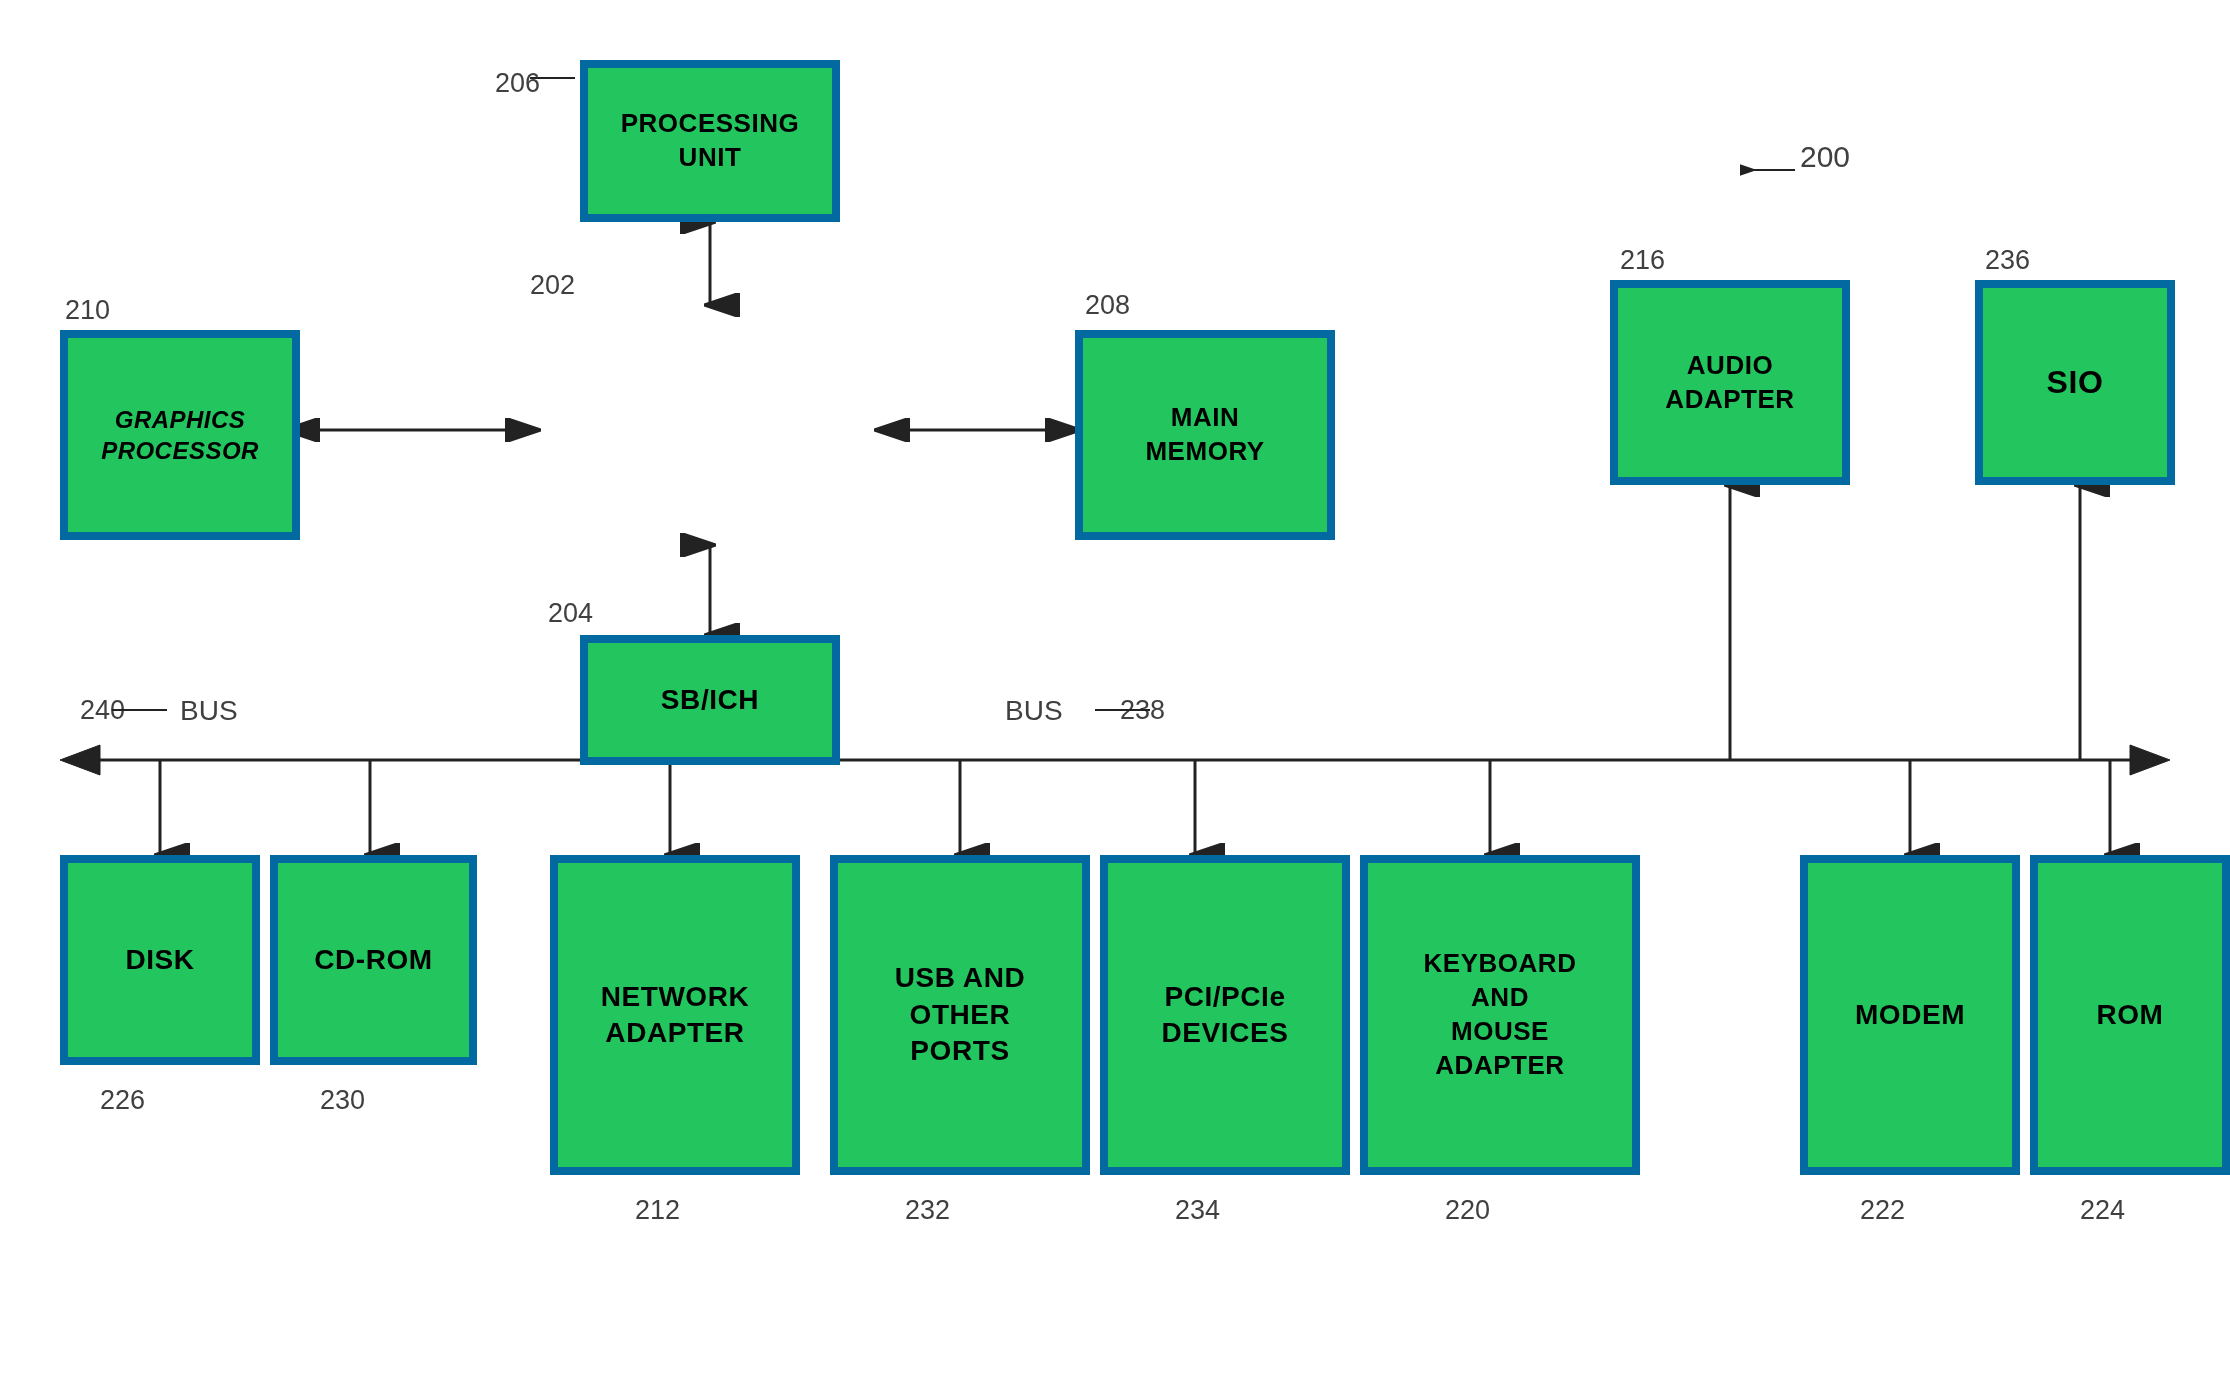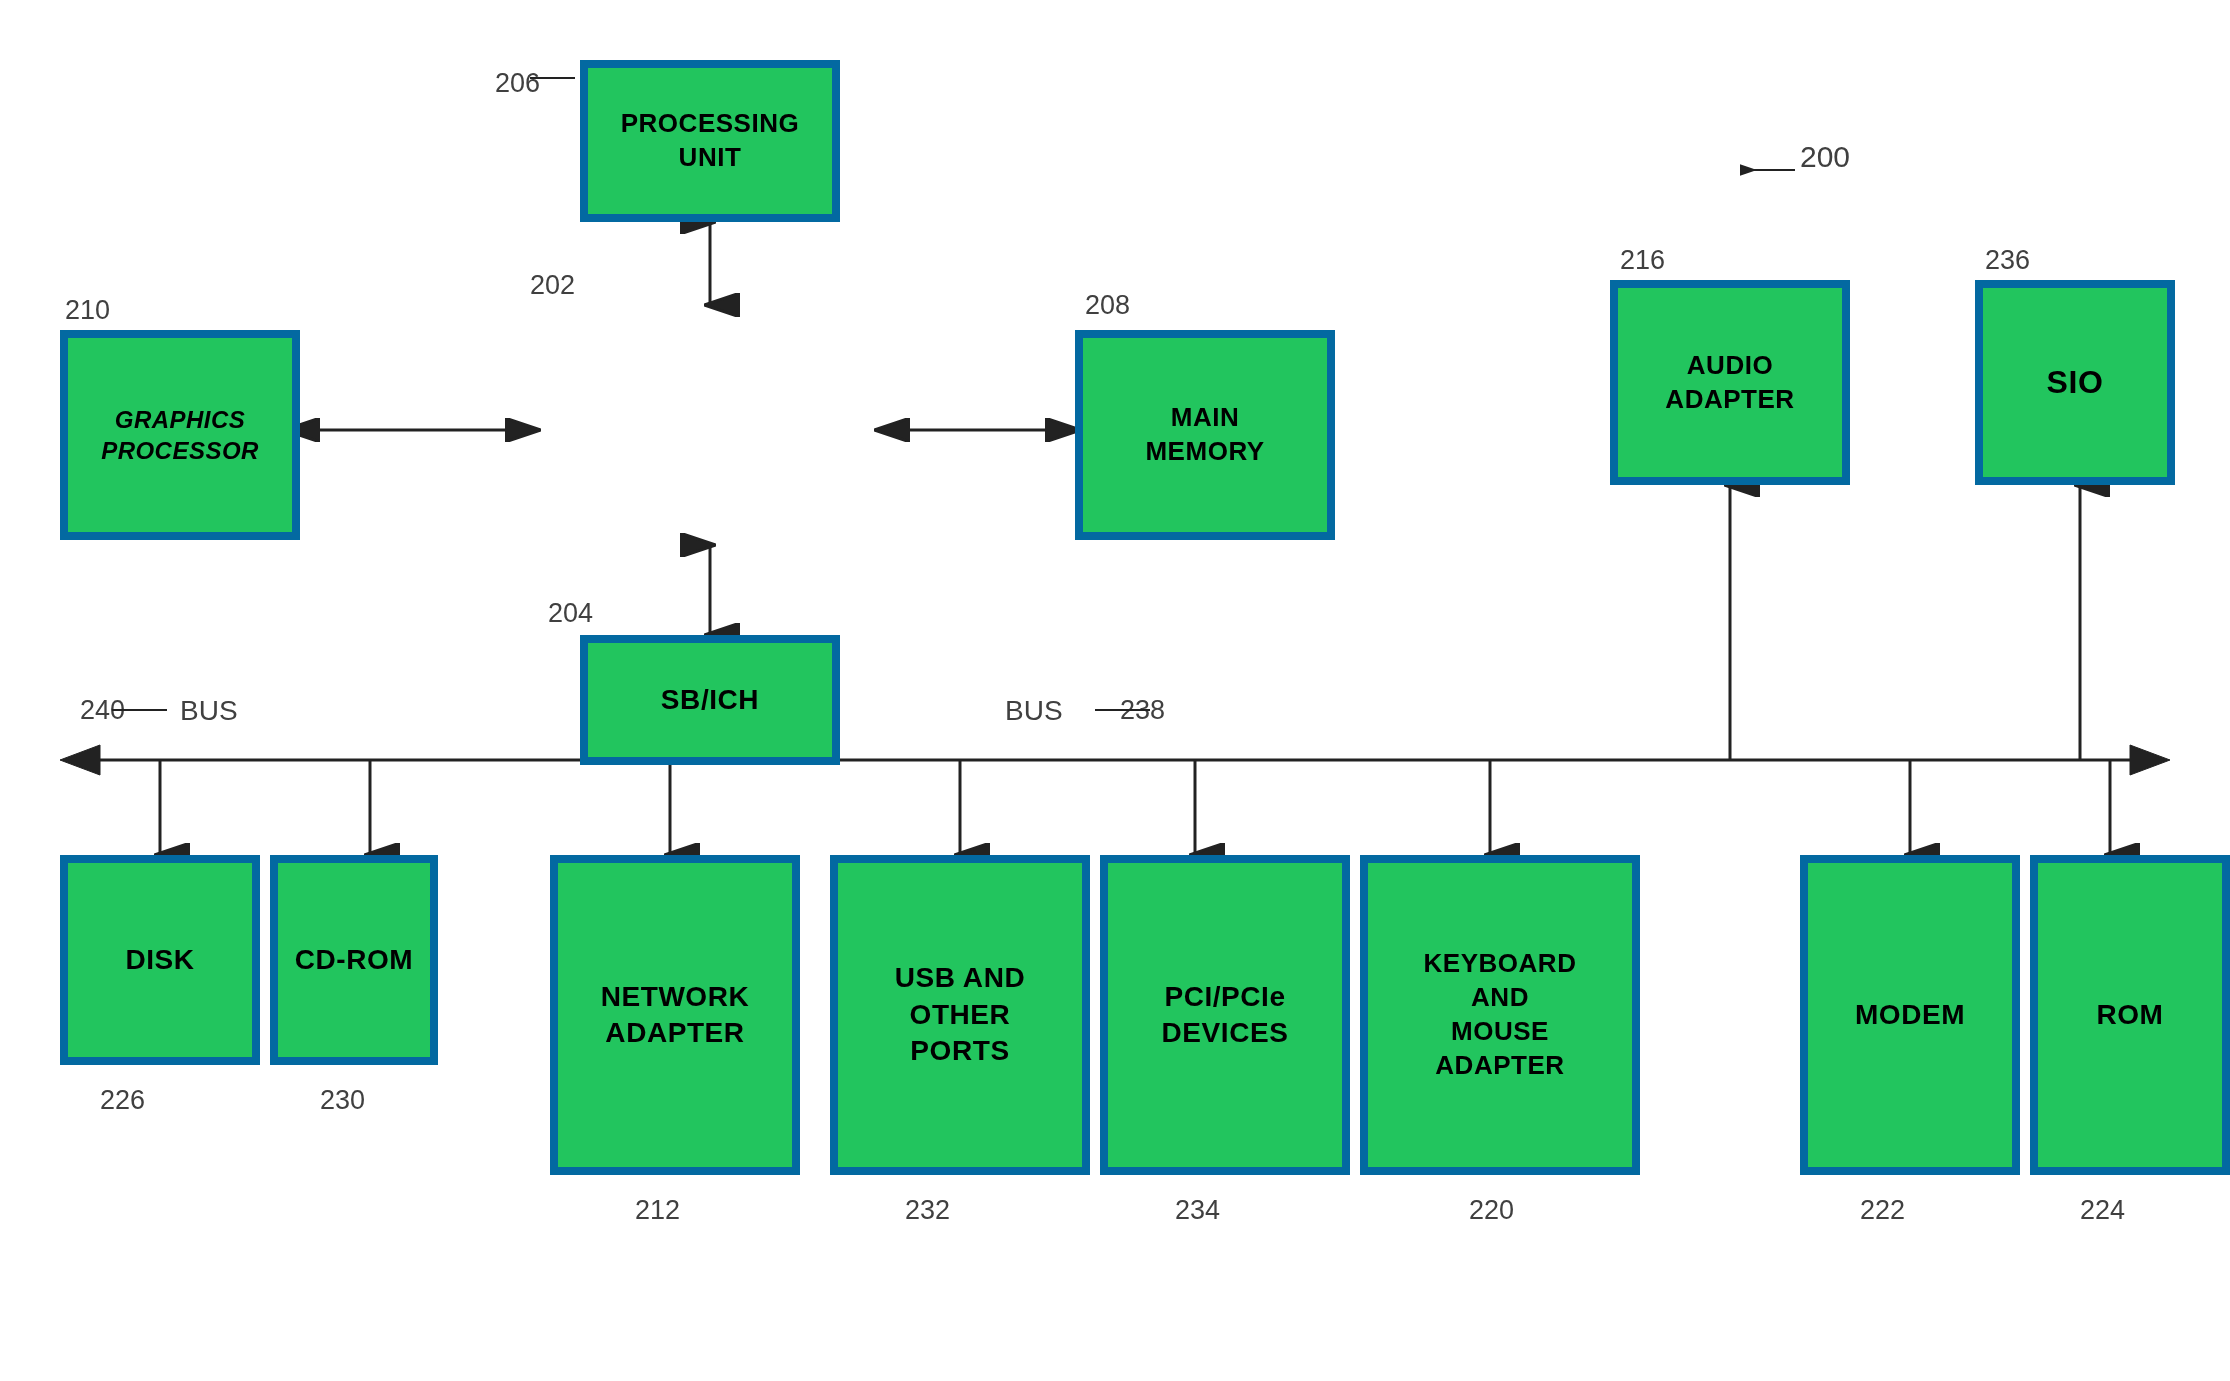--- a/index.html
+++ b/index.html
@@ -164,21 +164,21 @@
       <polygon points="10 0, 0 4, 10 8" fill="#222"></polygon>
     </marker>
   </defs>
 </svg>
 
 <div class="box" style="left:60px; top:855px; width:200px; height:210px; font-size:28px;">
   DISK
 </div>
 <div class="label" style="left:100px; top:1085px;">226</div>
 
-<div class="box" style="left:270px; top:855px; width:168px; height:210px; font-size:28px;">
+<div class="box" style="left:270px; top:855px; width:207px; height:210px; font-size:28px;">
   CD-ROM
 </div>
 <div class="label" style="left:320px; top:1085px;">230</div>
 
 <div class="box" style="left:550px; top:855px; width:250px; height:320px; font-size:28px;">
   NETWORK<br>ADAPTER
 </div>
 <div class="label" style="left:635px; top:1195px;">212</div>
 
 <div class="box" style="left:830px; top:855px; width:260px; height:320px; font-size:28px;">
@@ -187,21 +187,21 @@
 <div class="label" style="left:905px; top:1195px;">232</div>
 
 <div class="box" style="left:1100px; top:855px; width:250px; height:320px; font-size:28px;">
   PCI/PCIe<br>DEVICES
 </div>
 <div class="label" style="left:1175px; top:1195px;">234</div>
 
 <div class="box" style="left:1360px; top:855px; width:280px; height:320px; font-size:26px;">
   KEYBOARD<br>AND<br>MOUSE<br>ADAPTER
 </div>
-<div class="label" style="left:1445px; top:1195px;margin-left:24px;">220</div>
+<div class="label" style="left:1445px; top:1195px;">220</div>
 
 <div class="box" style="left:1800px; top:855px; width:220px; height:320px; font-size:28px;">
   MODEM
 </div>
 <div class="label" style="left:1860px; top:1195px;">222</div>
 
 <div class="box" style="left:2030px; top:855px; width:200px; height:320px; font-size:28px;text-align:center;">
   ROM
 </div>
 <div class="label" style="left:2080px; top:1195px;">224</div>

